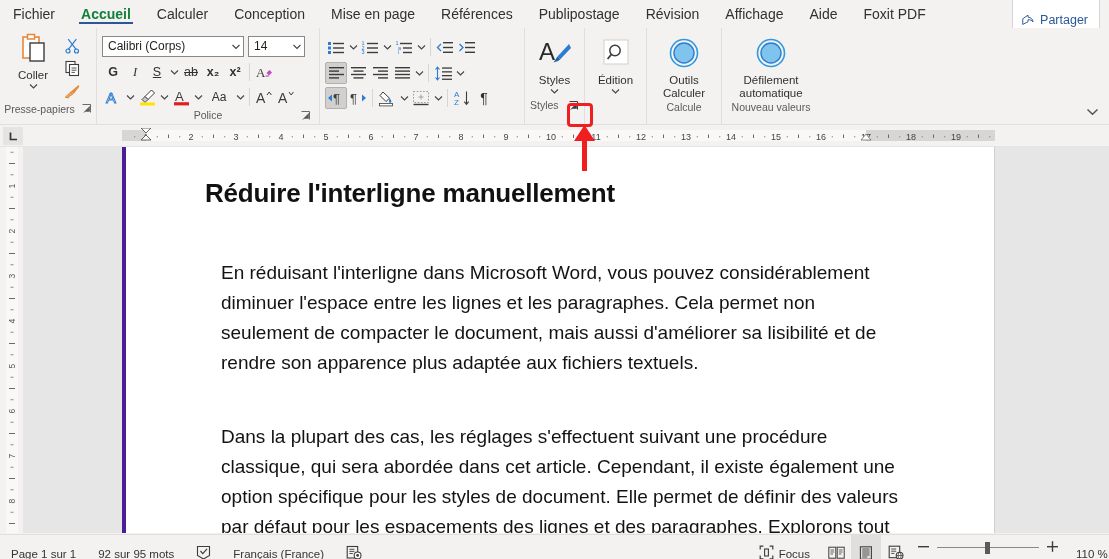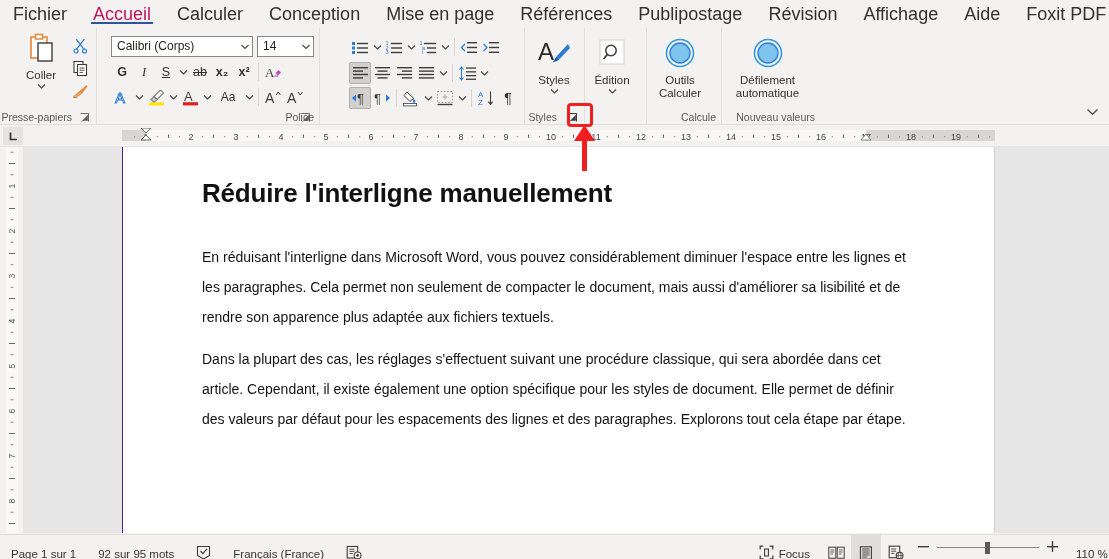--- a/index.html
+++ b/index.html
@@ -13,24 +13,24 @@
   #app { position: relative; width: 1109px; height: 559px; background: #f3f2f1; }
 
   
   .tabbar {
     position: absolute; left: 0; top: 0; width: 1109px; height: 28px;
     background: #f3f2f1;
     display: flex; align-items: stretch;
   }
   .tab {
     display: flex; align-items: center; padding: 0 13px;
-    font-size: 18px; color: #323130; white-space: nowrap;
+    font-size: 14px; color: #323130; white-space: nowrap;
     position: relative; cursor: default;
   }
-  .tab.active { color: #be185d; font-weight: 400; }
+  .tab.active { color: #15803d; font-weight: 700; }
   .tab.active::after {
     content: ""; position: absolute; left: 11px; right: 11px; bottom: 4px;
     height: 2px; background: #2b579a;
   }
   .tabspacer { flex: 1 1 auto; }
   .share-btn {
     align-self: center; margin-right: 9px;
     display: flex; align-items: center; gap: 5px;
     border: 1px solid #d6d3d1; background: #ffffff;
     border-radius: 2px; padding: 14px 11px 3px 8px;
@@ -38,21 +38,21 @@
   }
   .share-ico { width: 14px; height: 13px; display: block; }
 
   
   .ribbon {
     position: absolute; left: 0; top: 28px; width: 1109px; height: 97px;
     background: #f3f2f1; border-bottom: 1px solid #e1dfdd;
   }
   .rgroups { display: flex; align-items: stretch; height: 97px; }
   .rgroup { position: relative; display: flex; flex-direction: column;
-            padding: 4px 5px 0 5px; height: 97px; align-items: flex-end; }
+            padding: 4px 5px 12px 5px; height: 97px; }
   .rgroup + .rgroup { border-left: 1px solid #e1dfdd; }
   .rgbody { flex: 1 1 auto; display: flex; align-items: flex-start; }
   .rglabel {
     height: 16px; font-size: 10.5px; color: #5a5a5a; text-align: center;
     display: flex; align-items: center; justify-content: center; gap: 6px;
     white-space: nowrap;
   }
   .launcher {
     width: 13px; height: 13px; display: inline-flex;
     align-items: center; justify-content: center; cursor: default;
@@ -123,29 +123,29 @@
     background: #f3f2f1;
   }
 
   
   .docarea {
     position: absolute; left: 23px; top: 147px; width: 1086px; height: 386px;
     background: #e6e6e6; overflow: hidden;
   }
   .page {
     position: absolute; left: 99px; top: 0px; width: 873px; height: 386px;
-    background: #ffffff; border-left: 1px solid #4c1d95; border-right: 1px solid #d0d0d0;
+    background: #ffffff; border-left: 4px solid #4c1d95; border-right: 1px solid #d0d0d0;
   }
   .page-inner { padding: 31px 76px 0 79px; }
   h1.doctitle {
     margin: 0; font-size: 26px; line-height: 30px; font-weight: bold;
     color: #111111; letter-spacing: -0.2px;
   }
   p.docpara {
-    margin: 0; font-size: 14px; line-height: 30px; color: #131313;
+    margin: 16px; font-size: 19px; line-height: 30px; color: #131313;
   }
   .gap1 { height: 34px; }
   .gap2 { height: 12px; }
 
   
   .statusbar {
     position: absolute; left: 0; top: 534px; width: 1109px; height: 25px;
     background: #f3f2f1; border-top: 1px solid #e1dfdd;
     display: flex; align-items: center; font-size: 11.5px; color: #343434;
   }

